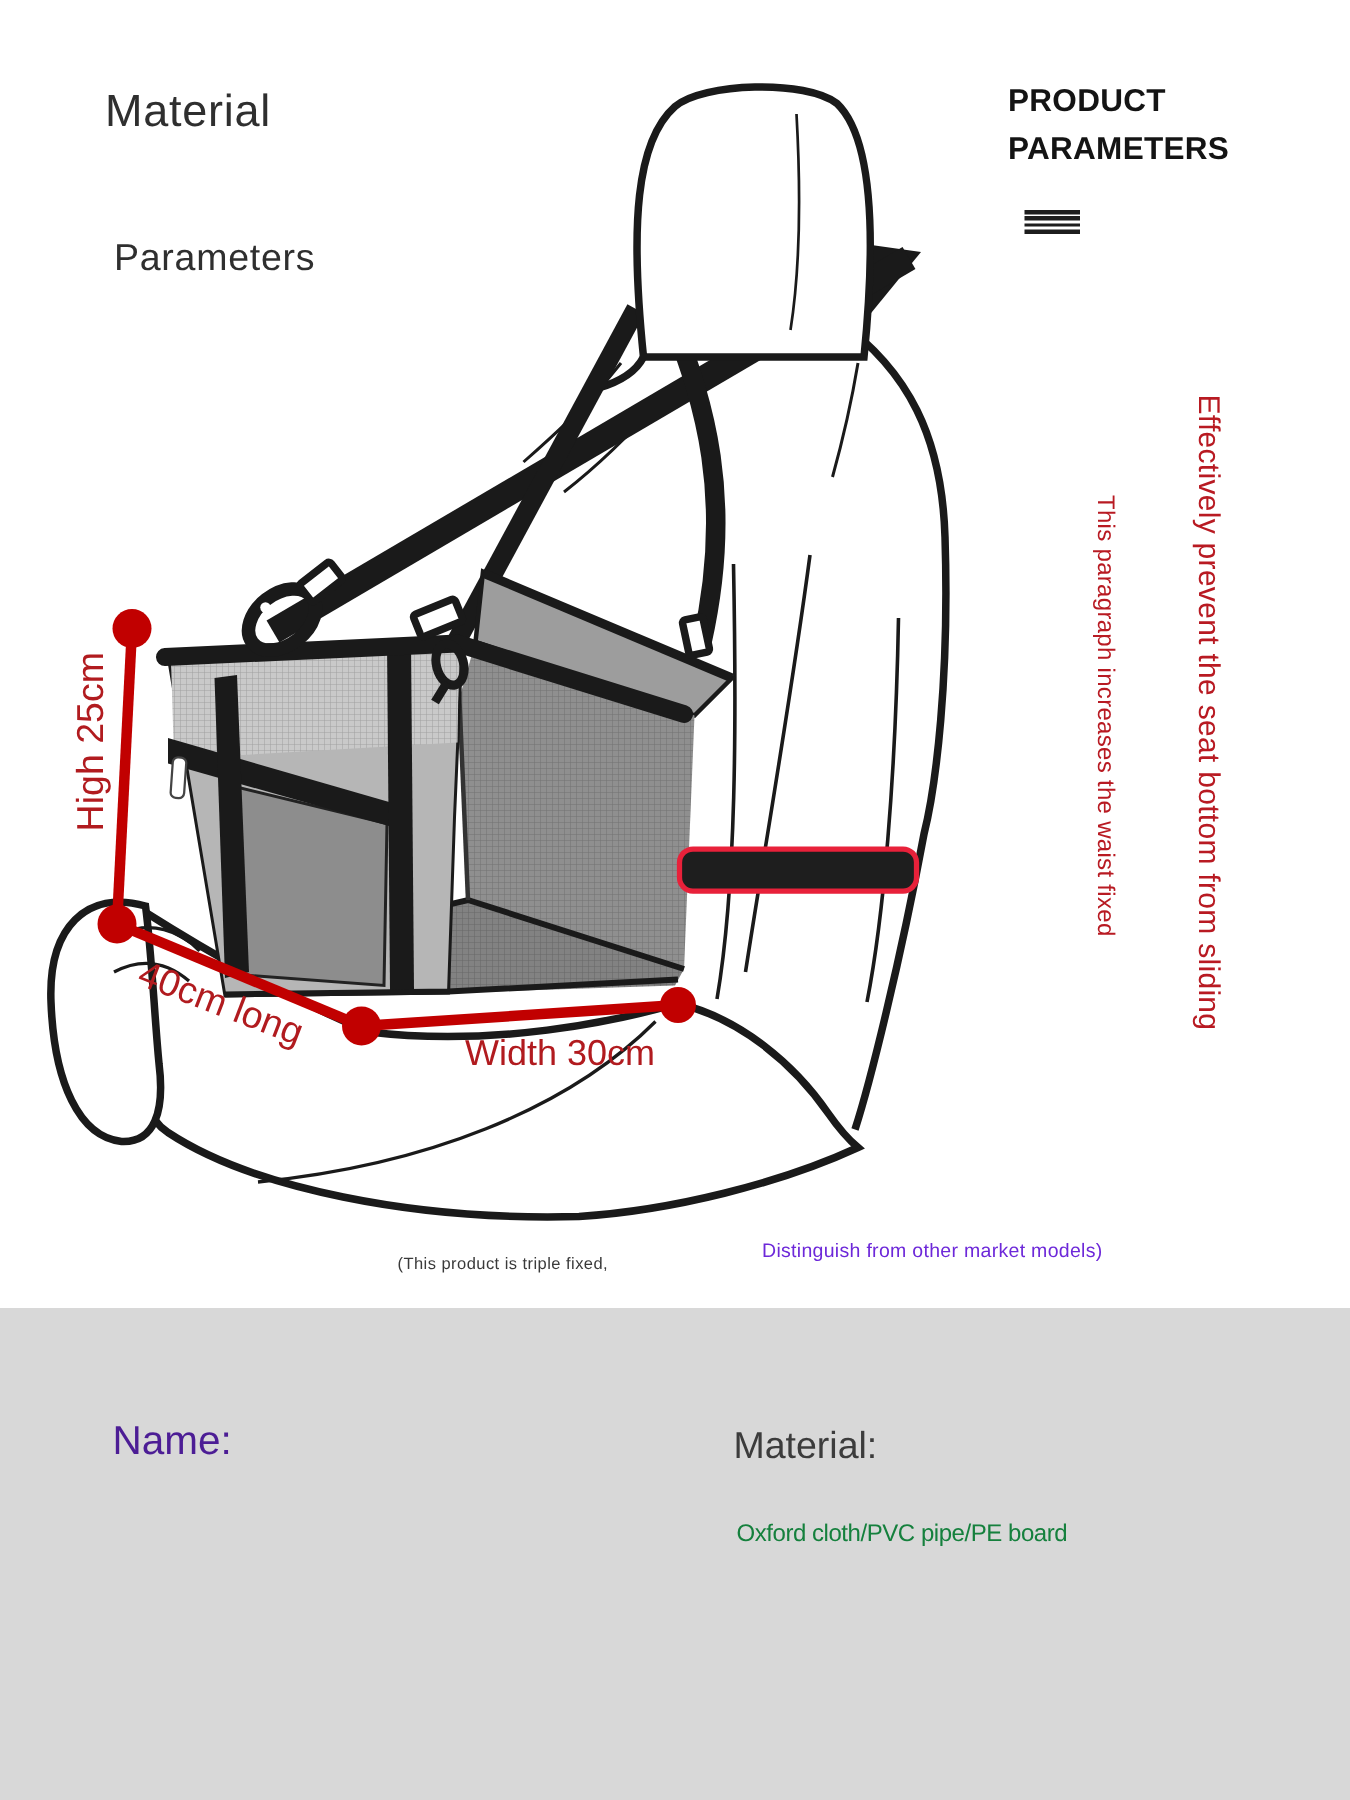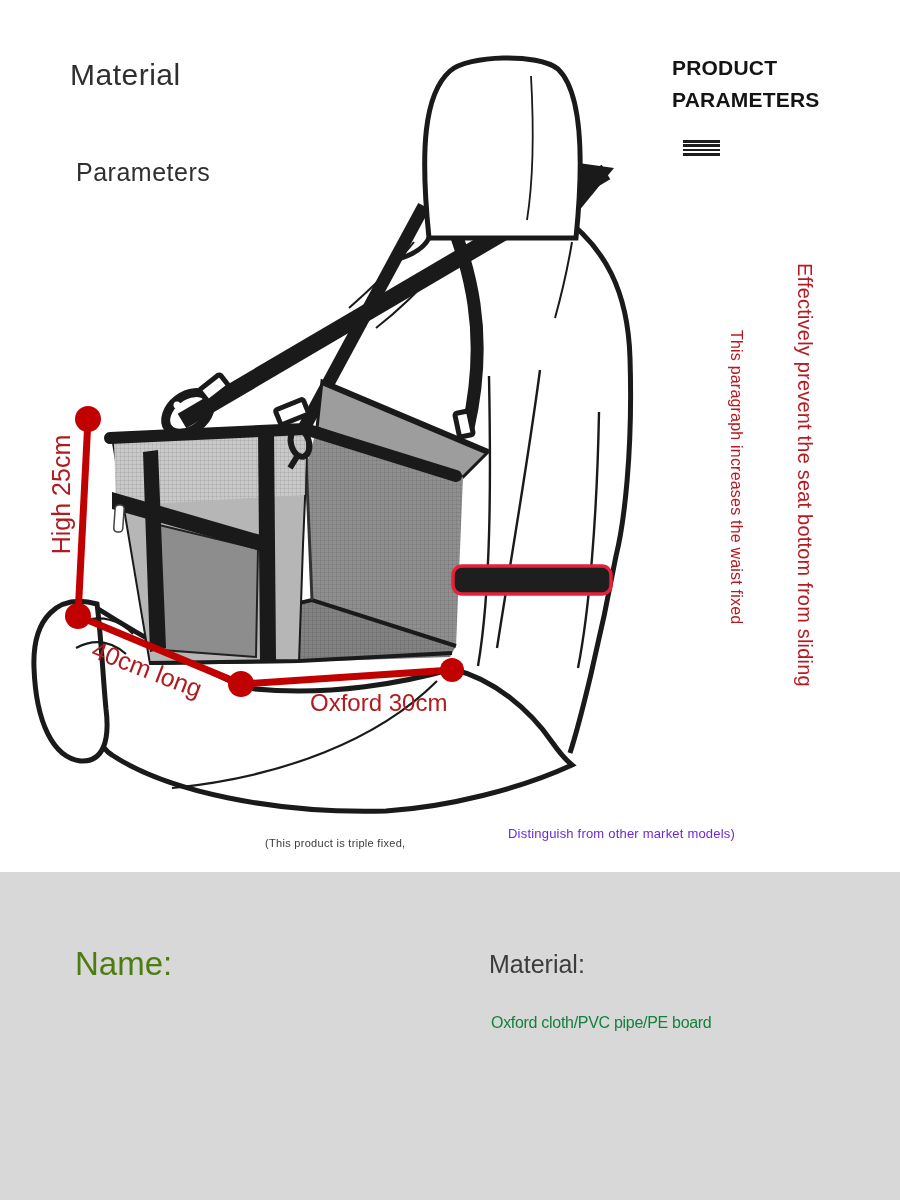--- a/index.html
+++ b/index.html
@@ -29,21 +29,21 @@
   .note{color:#b81a22;white-space:nowrap;writing-mode:vertical-rl;}
   .note-outer{left:793px;top:263px;font-size:20px;letter-spacing:0.2px;}
   .note-inner{left:727px;top:330px;font-size:16px;letter-spacing:0.2px;}
 
   
   .cap-main{left:265px;top:823px;font-size:11px;color:#3a3a3a;letter-spacing:0.3px;margin-top:14px;}
   .cap-sub{left:508px;top:826px;font-size:13px;color:#6d28d9;letter-spacing:0.2px;}
 
   
   .panel{left:0;top:872px;width:900px;height:328px;background:#d8d8d8;}
-  .spec-label-1{left:75px;top:945px;font-size:33px;color:#4d7c0f;}
+  .spec-label-1{left:75px;top:945px;font-size:27px;color:#4c1d95;}
   .spec-value-1{left:78px;top:1012px;font-size:27px;color:#616161;letter-spacing:-0.3px;}
   .spec-label-2{left:489px;top:950px;font-size:25px;color:#3c3c3c;}
   .spec-value-2{left:491px;top:1014px;font-size:16px;color:#15803d;letter-spacing:-0.3px;}
   .spec-applicable{left:120px;top:1108px;font-size:27px;color:#3a3a3a;letter-spacing:-0.8px;}
 </style>
 </head>
 <body>
 
 <div id="stage">
 
@@ -142,21 +142,21 @@
   </div>
   <div class="abs menu-icon">
     <div class="bar"></div>
     <div class="bar"></div>
     <div class="bar"></div>
     <div class="bar"></div>
   </div>
 
   <div class="abs dim dim-high">High 25cm</div>
   <div class="abs dim dim-long">40cm long</div>
-  <div class="abs dim dim-width">Oxford 30cm</div>
+  <div class="abs dim dim-width">Width 30cm</div>
 
   <div class="abs note note-outer">Effectively prevent the seat bottom from sliding</div>
   <div class="abs note note-inner">This paragraph increases the waist fixed</div>
 
   <div class="abs cap-main">(This product is triple fixed,</div>
   <div class="abs cap-sub">Distinguish from other market models)</div>
 
   <div class="abs panel"></div>
   <div class="abs spec-label-1">Name:</div>
   <div class="abs spec-label-2">Material:</div>

